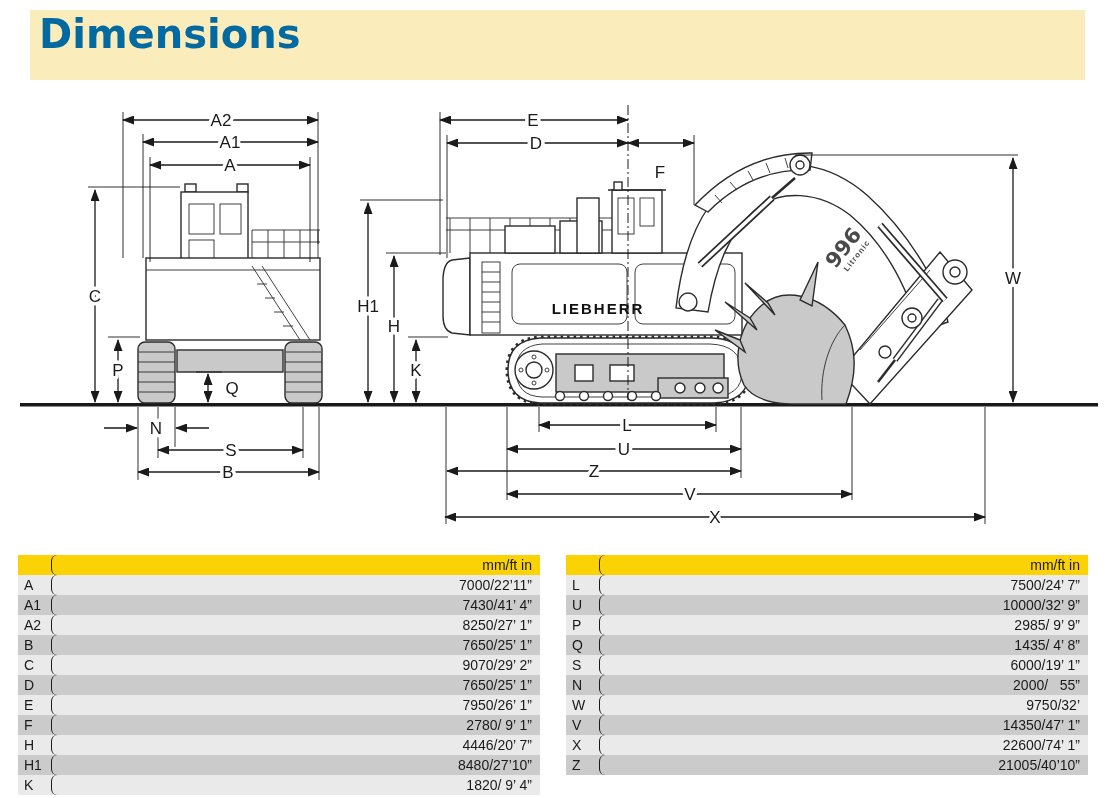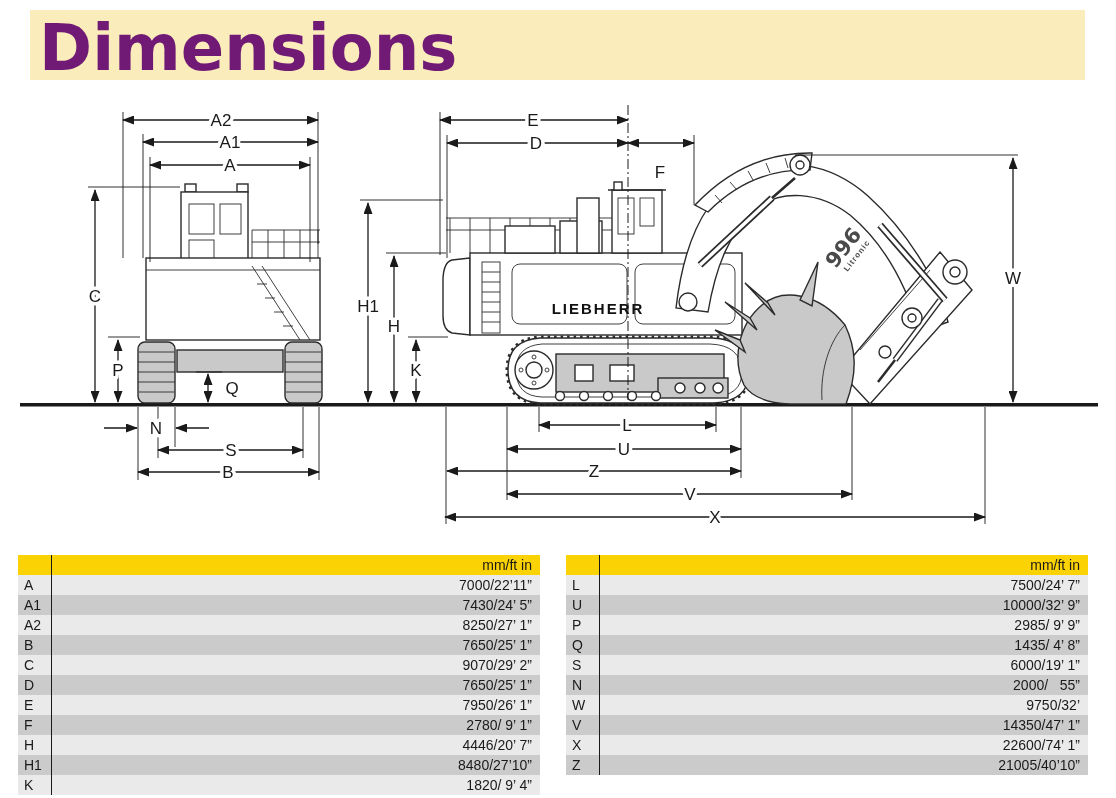--- a/index.html
+++ b/index.html
@@ -7,31 +7,31 @@
     width:1116px;height:798px;position:relative;background:#ffffff;
     font-family:"Liberation Sans",sans-serif;color:#1a1a1a;overflow:hidden;
   }
   .banner{
     position:absolute;left:30px;top:10px;width:1055px;height:70px;
     background:#FAEDBB;
   }
   .banner .ttl{
     margin:0;padding:1px 0 0 9px;
     font-family:"DejaVu Sans","Liberation Sans",sans-serif;
-    font-weight:bold;font-size:64px;letter-spacing:0;color:#701a75;
+    font-weight:bold;font-size:40px;letter-spacing:0;color:#0369a1;
   }
   .diagram{position:absolute;left:0;top:95px;width:1116px;height:460px;}
 
   .dim-table{position:absolute;top:555px;width:522px;font-size:14px;}
   .dim-table .trow{display:flex;height:20px;line-height:20px;}
   .dim-table .thead{background:#FBD204;font-weight:normal;}
   .dim-table .letter{width:33px;padding-left:6px;box-sizing:border-box;}
   .dim-table .value{
     flex:1;text-align:right;padding-right:8px;white-space:pre;
-    border-left:1.5px solid #1a1a1a;box-sizing:border-box;
+    border-left:1.5px solid #1a1a1a;box-sizing:border-box;border-radius:6px;
   }
   .dim-table .rows .trow:nth-child(odd){background:#EAEAEA;}
   .dim-table .rows .trow:nth-child(even){background:#CBCBCB;}
   .t-left{left:18px;}
   .t-right{left:566px;}
 
   
   .dim{stroke:#1a1a1a;stroke-width:1.3;fill:none;}
   .ext{stroke:#1a1a1a;stroke-width:0.9;fill:none;}
   .cl{stroke:#1a1a1a;stroke-width:1;fill:none;stroke-dasharray:10 3 2 3;}
@@ -292,21 +292,21 @@
     <div class="letter"></div>
     <div class="value">mm/ft in</div>
   </div>
   <div class="rows">
     <div class="trow">
         <div class="letter">A</div>
         <div class="value">7000/22’11”</div>
       </div>
     <div class="trow">
         <div class="letter">A1</div>
-        <div class="value">7430/24’ 5”</div>
+        <div class="value">7430/41’ 4”</div>
       </div>
     <div class="trow">
         <div class="letter">A2</div>
         <div class="value">8250/27’ 1”</div>
       </div>
     <div class="trow">
         <div class="letter">B</div>
         <div class="value">7650/25’ 1”</div>
       </div>
     <div class="trow">

